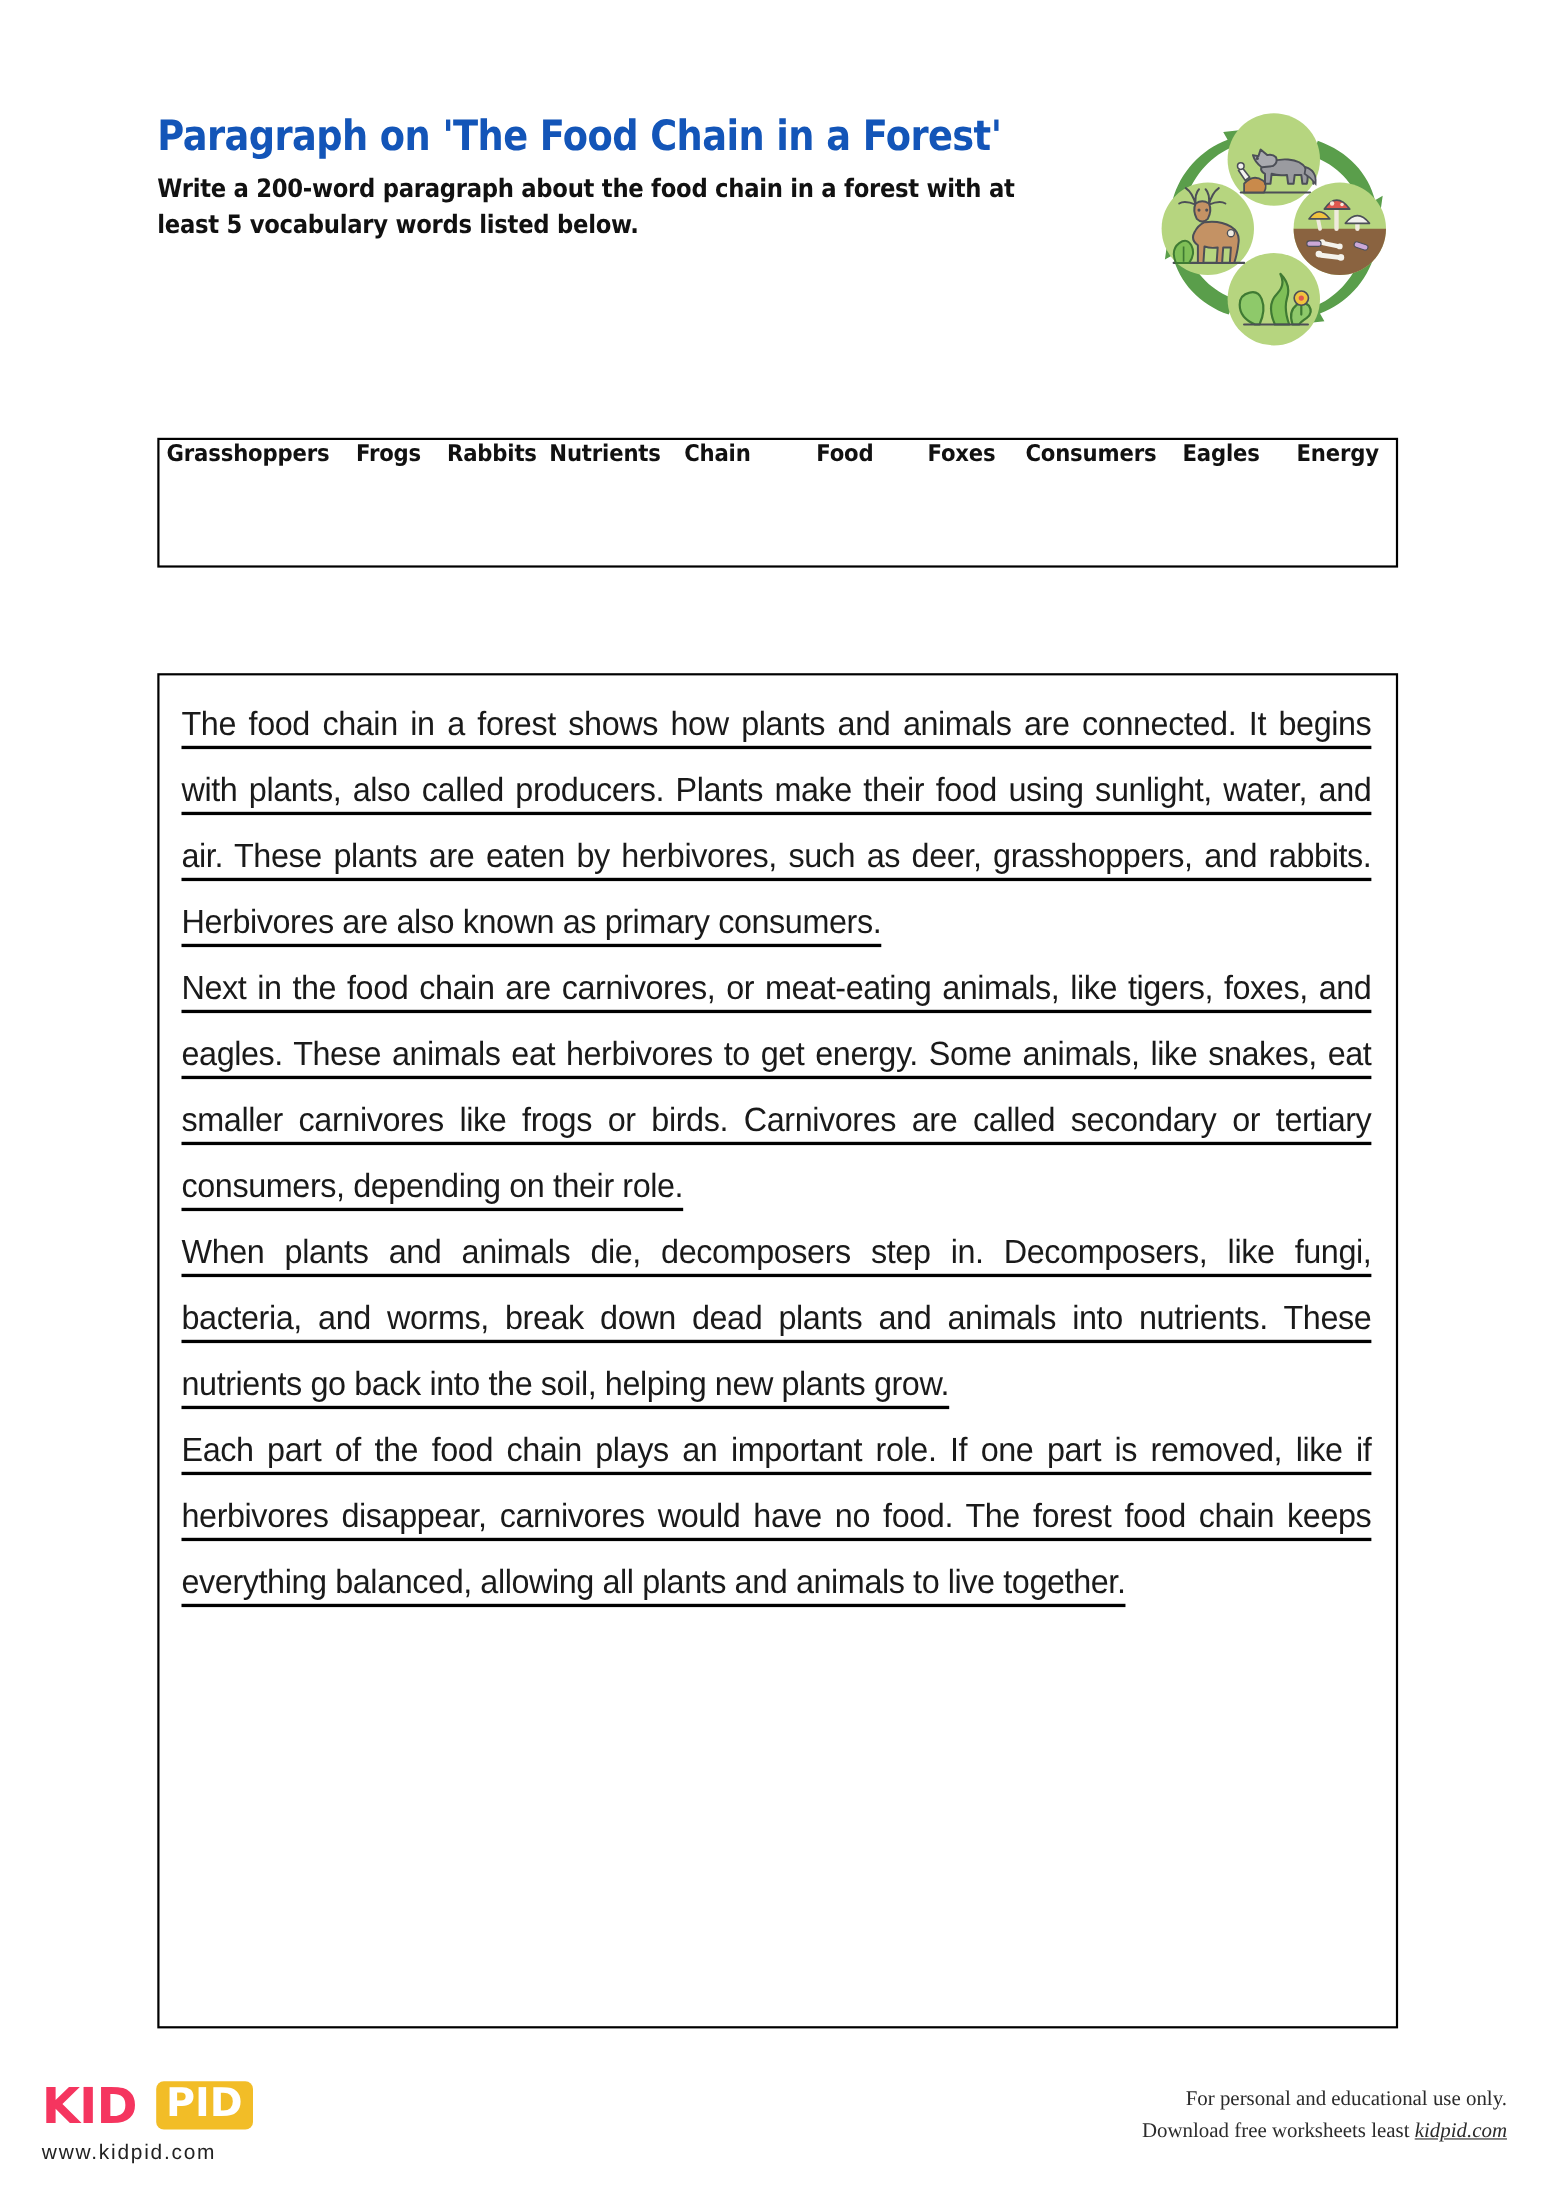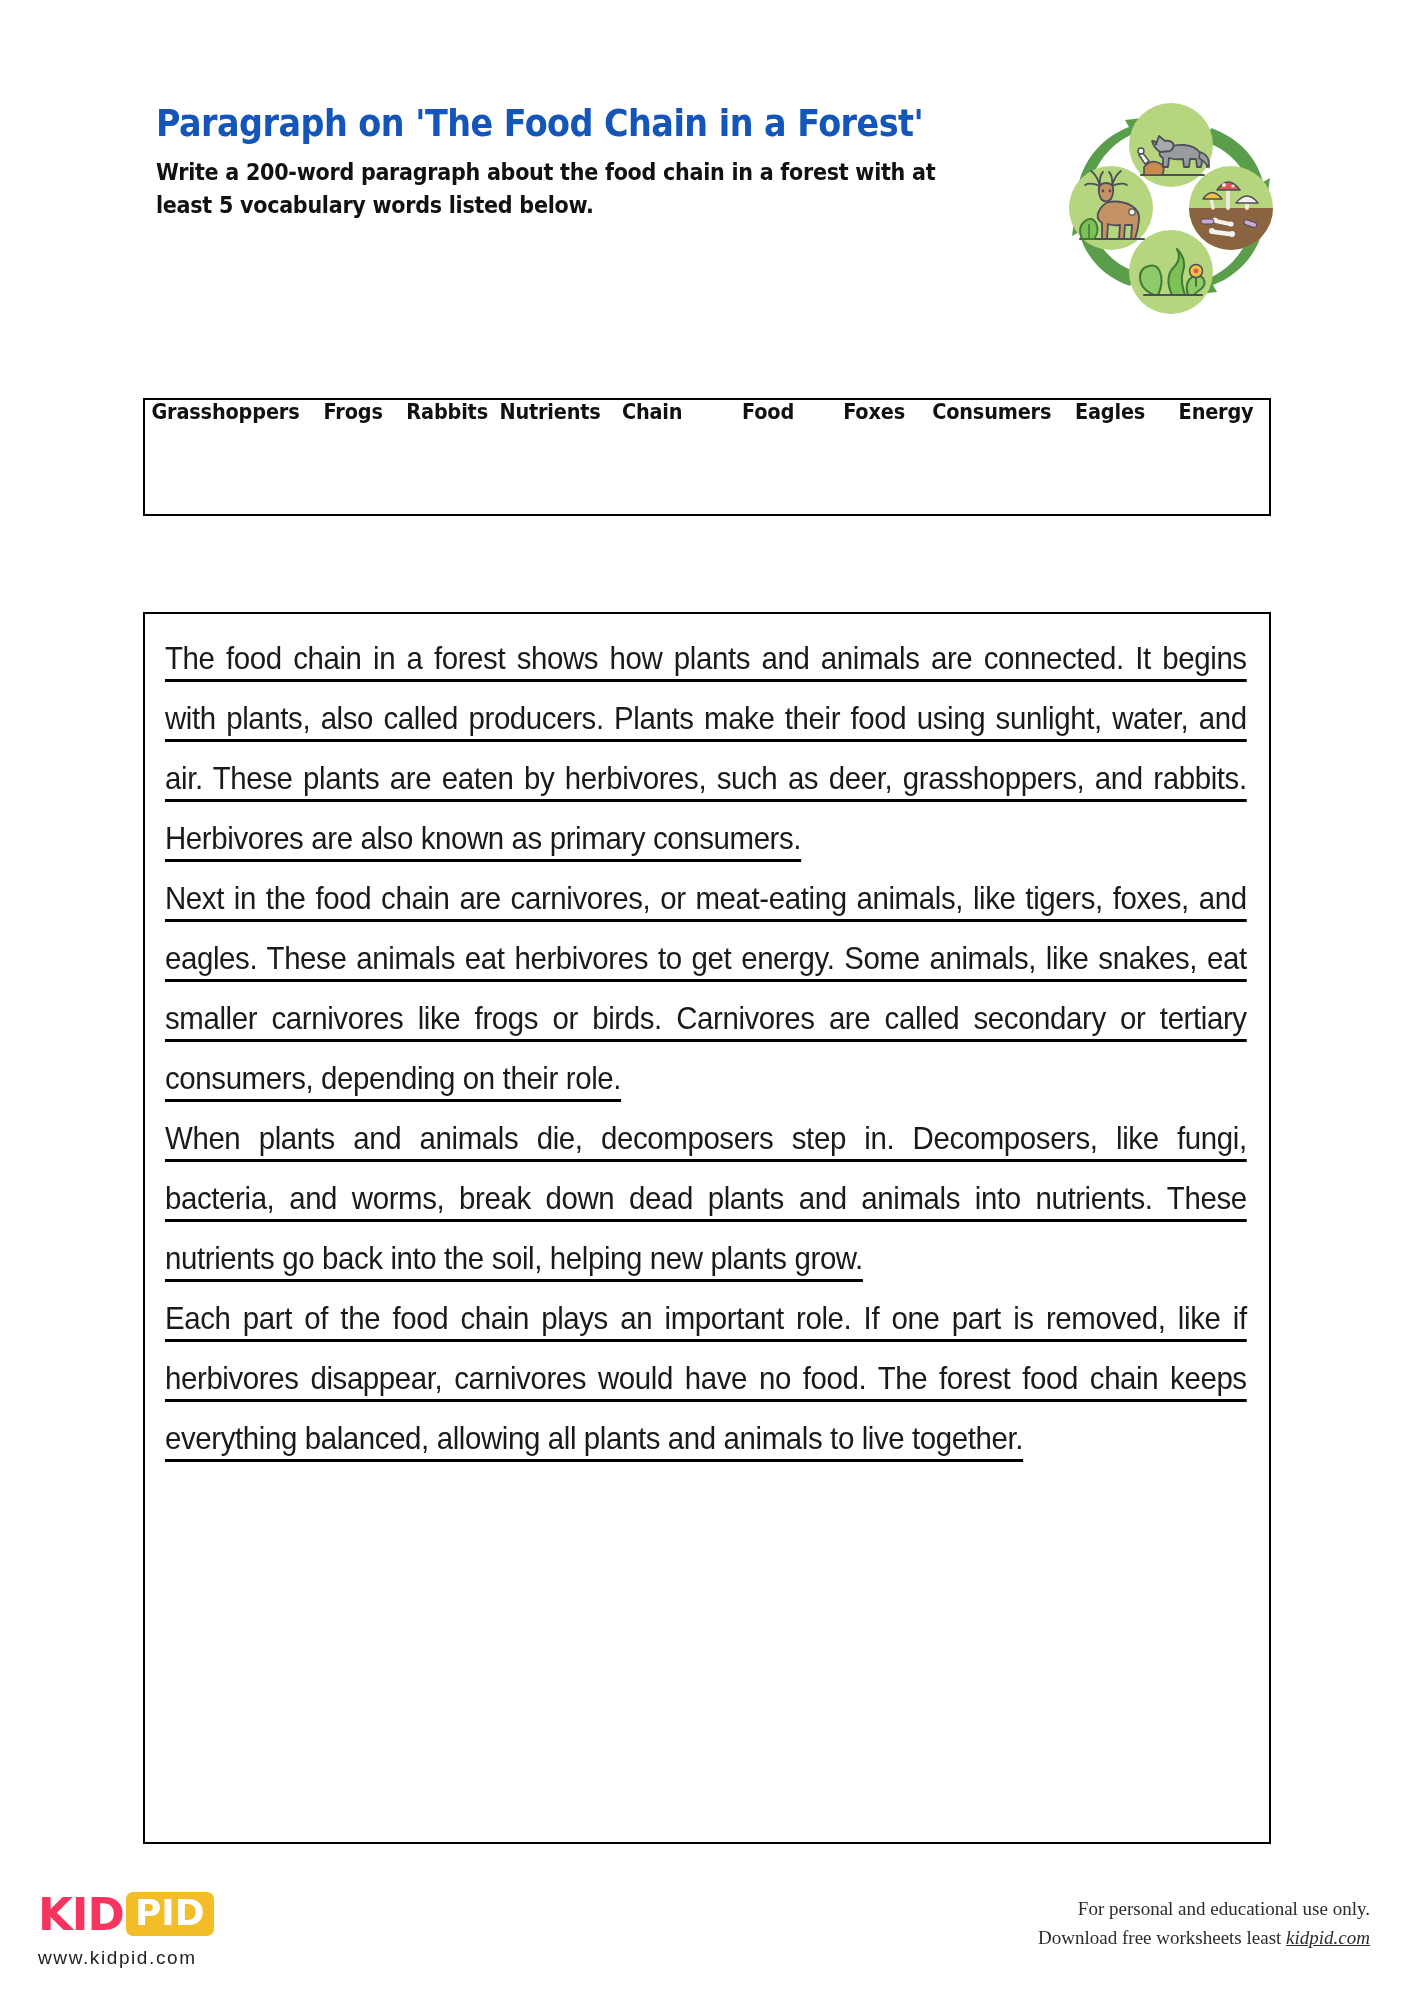--- a/index.html
+++ b/index.html
@@ -11,21 +11,21 @@
     width: 1414px;
     height: 2000px;
     position: relative;
     font-family: "Liberation Sans", sans-serif;
     overflow: hidden;
   }
 
   
   #header {
     position: absolute;
-    left: 156px;
+    left: 143px;
     top: 100px;
     width: 1130px;
     height: 230px;
   }
   #header-text {
     position: absolute;
     left: 0;
     top: 0;
     width: 840px;
   }
@@ -149,21 +149,21 @@
     font-size: 45px;
     font-weight: bold;
     color: #f5355f;
     letter-spacing: -1px;
     line-height: 1;
   }
   #logo-pid-wrap {
     background: #f2bd27;
     border-radius: 7px;
     padding: 3px 9px 5px 9px;
-    margin-left: 2px;
+    margin-left: 18px;
   }
   #logo-pid {
     font-family: "DejaVu Sans", sans-serif;
     font-size: 36px;
     font-weight: bold;
     color: #ffffff;
     letter-spacing: 0px;
     line-height: 1;
   }
   #brand-url {

